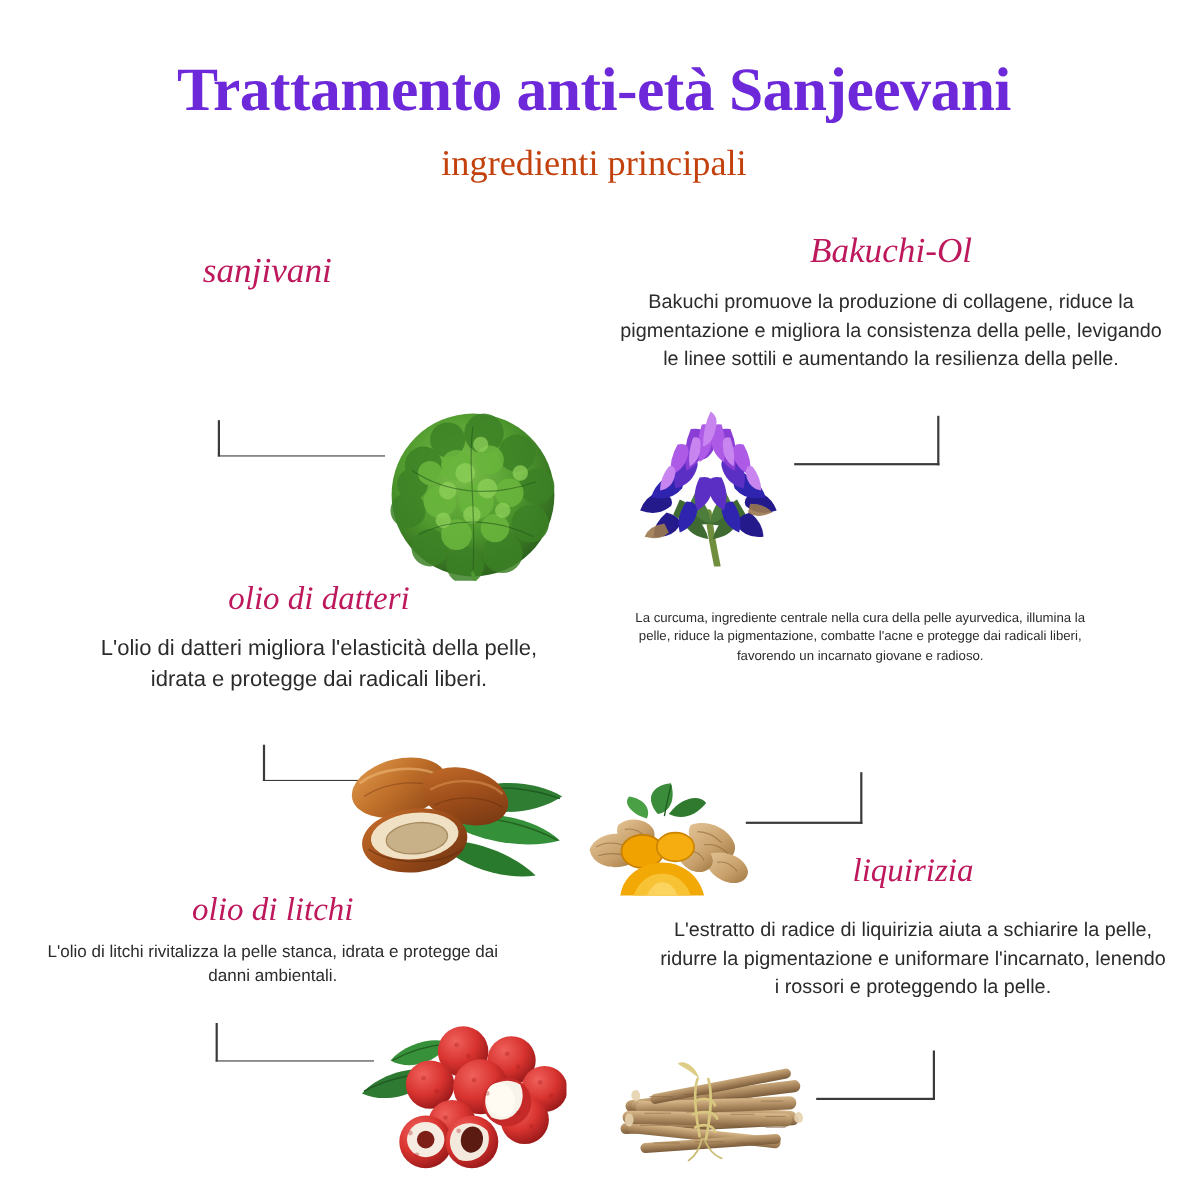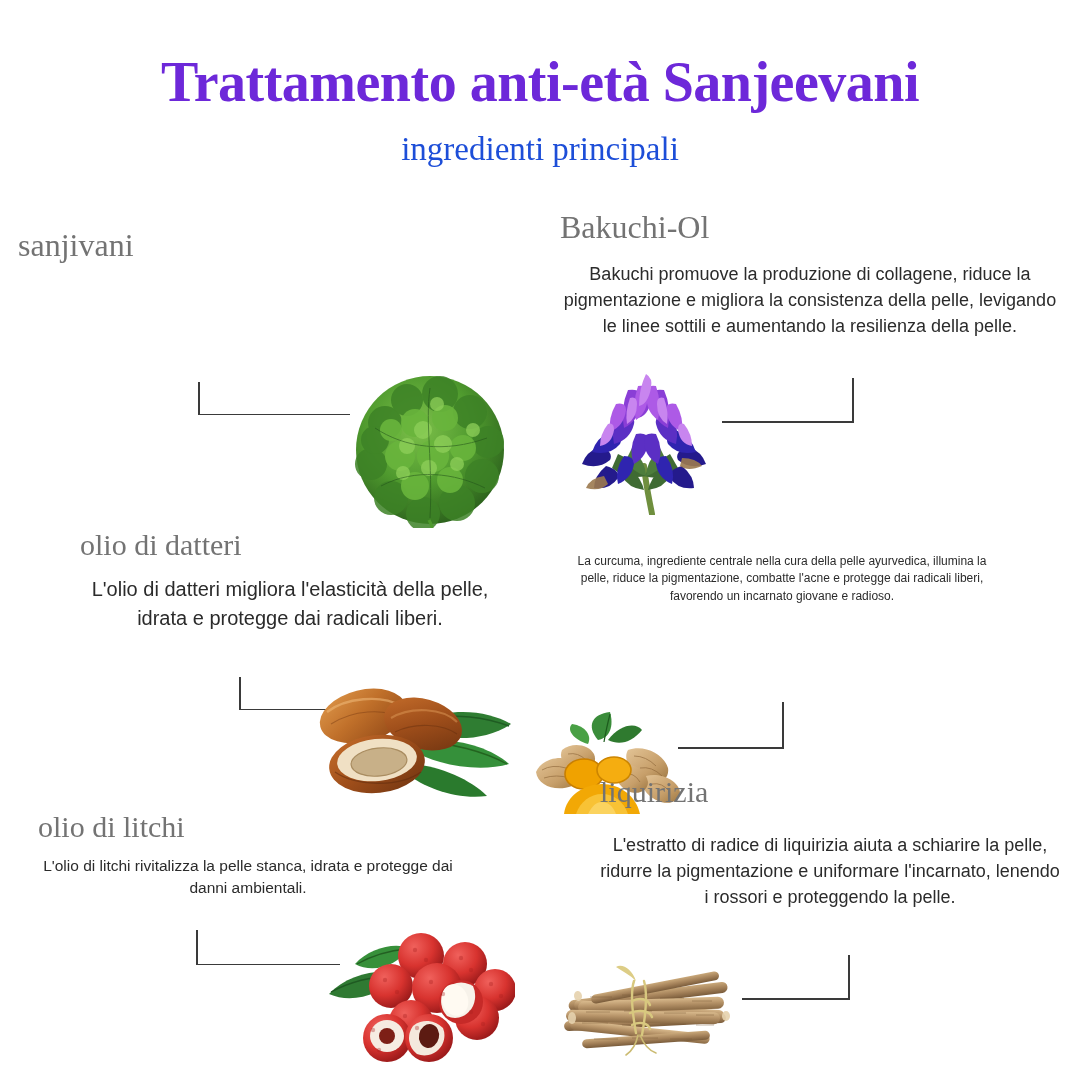--- a/index.html
+++ b/index.html
@@ -39,33 +39,35 @@
   }
   .page-subtitle {
     position: absolute;
     left: 0;
     top: 131px;
     width: 1080px;
     text-align: center;
     font-family: "Liberation Serif", "DejaVu Serif", serif;
     font-size: 33px;
     font-weight: 400;
-    color: #1d4ed8;
+    color: #c2410c;
   }
 
   
   .ingredient {
     position: absolute;
   }
   .ing-name {
     font-family: "Liberation Serif", "DejaVu Serif", serif;
     font-weight: 400;
-    color: #737373;
+    color: #be185d;
+    text-align: center;
     line-height: 1.1;
     white-space: nowrap;
+    font-style: italic;
   }
   .ing-desc {
     font-family: "Liberation Sans", sans-serif;
     color: #2b2b2b;
     text-align: center;
     line-height: 1.45;
   }
 
   
   #blk-sanjivani      { left: 18px;  top: 228px;  width: 450px; }

